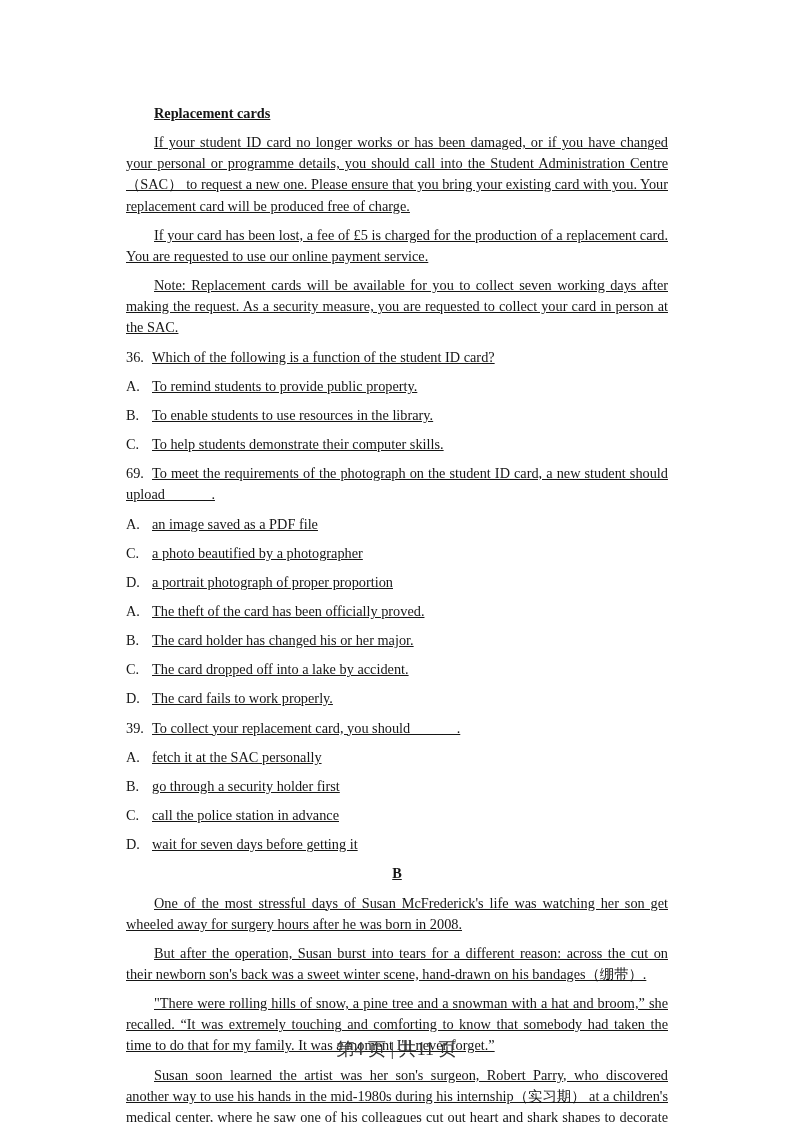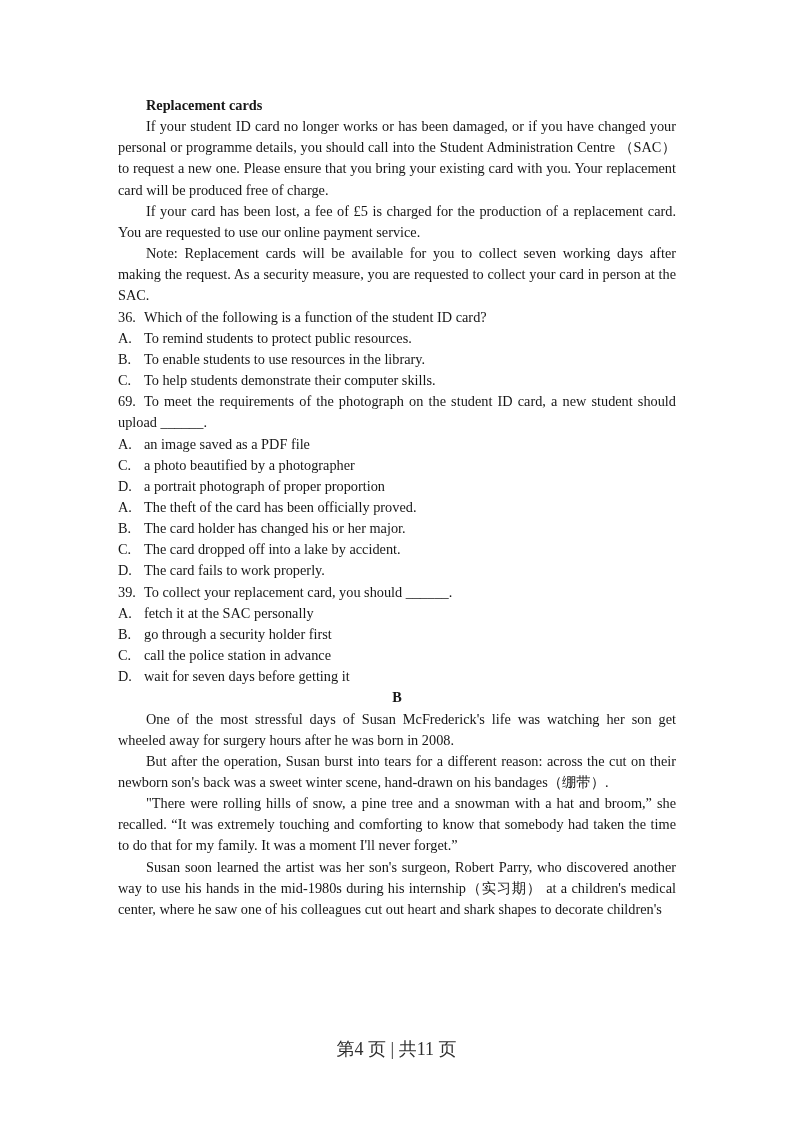--- a/index.html
+++ b/index.html
@@ -15,21 +15,21 @@
   }
   .content {
     position: absolute;
     left: 118px;
     top: 95px;
     width: 558px;
     font-size: 14.3px;
     line-height: 21.15px;
     text-align: justify;
   }
-  .content p { margin: 0; padding: 0; }
+  .content p { margin: 8px; padding: 0; text-decoration: underline; }
   .subhead { font-weight: 700; text-indent: 28px; text-align: left; }
   .indent { text-indent: 28px; }
   .qline .ql {
     display: inline-block;
     width: 26px;
     text-indent: 0;
   }
   .section-head {
     text-align: center;
     font-weight: 700;
@@ -50,21 +50,21 @@
 
 <div class="page">
   <div class="content">
 
     <p class="subhead">Replacement cards</p>
     <p class="indent">If your student ID card no longer works or has been damaged, or if you have changed your personal or programme details, you should call into the Student Administration Centre （SAC） to request a new one. Please ensure that you bring your existing card with you. Your replacement card will be produced free of charge.</p>
     <p class="indent">If your card has been lost, a fee of £5 is charged for the production of a replacement card. You are requested to use our online payment service.</p>
     <p class="indent">Note: Replacement cards will be available for you to collect seven working days after making the request. As a security measure, you are requested to collect your card in person at the SAC.</p>
 
     <p class="qline"><span class="ql">36.</span><span>Which of the following is a function of the student ID card?</span></p>
-    <p class="qline"><span class="ql">A.</span><span>To remind students to protect public resources.</span></p>
+    <p class="qline"><span class="ql">A.</span><span>To remind students to provide public property.</span></p>
     <p class="qline"><span class="ql">B.</span><span>To enable students to use resources in the library.</span></p>
     <p class="qline"><span class="ql">C.</span><span>To help students demonstrate their computer skills.</span></p>
 
     <p class="qline"><span class="ql">69.</span><span>To meet the requirements of the photograph on the student ID card, a new student should upload ______.</span></p>
     <p class="qline"><span class="ql">A.</span><span>an image saved as a PDF file</span></p>
     <p class="qline"><span class="ql">C.</span><span>a photo beautified by a photographer</span></p>
     <p class="qline"><span class="ql">D.</span><span>a portrait photograph of proper proportion</span></p>
 
     <p class="qline"><span class="ql">A.</span><span>The theft of the card has been officially proved.</span></p>
     <p class="qline"><span class="ql">B.</span><span>The card holder has changed his or her major.</span></p>

